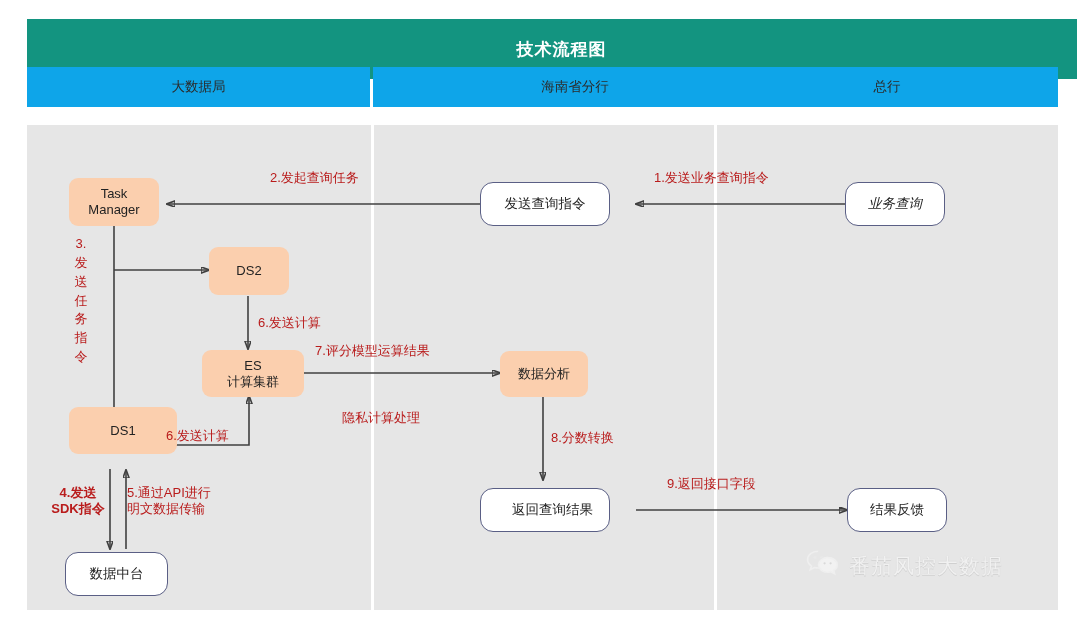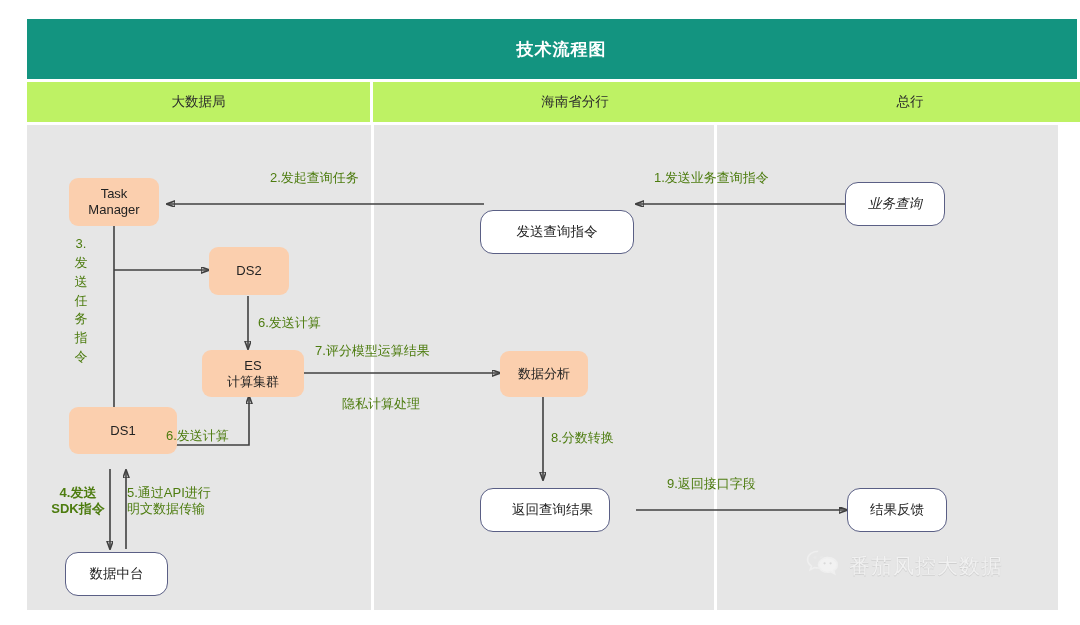--- a/index.html
+++ b/index.html
@@ -11,27 +11,27 @@
   #page{position:relative;width:1080px;height:625px;background:#fff;}
 
   
   .title-bar{
     position:absolute;left:27px;top:19px;width:1031px;height:60px;
     background:#139480;color:#ffffff;
     display:flex;align-items:center;justify-content:center;
     font-size:17px;font-weight:bold;letter-spacing:1px;padding-left:19px;
   }
   .lane-head{
-    position:absolute;top:82px;height:40px;background:#bef264;color:#2b2b2b;
+    position:absolute;top:67px;height:40px;background:#0ea5e9;color:#2b2b2b;
     display:flex;align-items:center;justify-content:center;
     font-size:13.5px;
   }
   .lh1{left:27px;width:343px;}
   .lh2{left:373px;width:340px;padding-left:32px;}
-  .lh3{left:716px;width:342px;margin-left:23px;}
+  .lh3{left:716px;width:342px;}
 
   
   .canvas{
     position:absolute;left:27px;top:125px;width:1031px;height:485px;
     background:#e6e6e6;
   }
   .lane-div{position:absolute;top:0;width:3px;height:485px;background:#ffffff;}
   .ld1{left:344px;}
   .ld2{left:687px;}
 
@@ -44,21 +44,21 @@
   .node.orange{
     background:#fbcfae;border-radius:9px;border:none;
   }
   .node.white{
     background:#ffffff;border:1.6px solid #5a5f85;border-radius:13px;
     font-size:13.5px;
   }
 
   
   .lbl{
-    position:absolute;font-size:13px;color:#4d7c0f;white-space:nowrap;
+    position:absolute;font-size:13px;color:#b91c1c;white-space:nowrap;
     line-height:1.25;
   }
   .lbl.multi{white-space:normal;text-align:center;}
   .lbl.vert{
     white-space:normal;width:16px;text-align:center;line-height:1.45;
   }
 
   
   svg.edges{position:absolute;left:0;top:0;width:1031px;height:485px;overflow:visible;}
   svg.edges path,svg.edges line{stroke:#404040;stroke-width:1.6;fill:none;}
@@ -133,21 +133,21 @@
       <span>
         <span>ES</span><br>
         <span>计算集群</span>
       </span>
     </div>
 
     <div class="node orange" style="left:42px;top:282px;width:108px;height:47px;">DS1</div>
 
     <div class="node orange" style="left:473px;top:226px;width:88px;height:46px;">数据分析</div>
 
-    <div class="node white" style="left:453px;top:57px;width:154px;height:44px;margin-top:28px;">发送查询指令</div>
+    <div class="node white" style="left:453px;top:57px;width:130px;height:44px;">发送查询指令</div>
 
     <div class="node white" style="left:818px;top:57px;width:100px;height:44px;font-style:italic;">业务查询</div>
 
     <div class="node white" style="left:453px;top:363px;width:130px;height:44px;padding-left:15px;">返回查询结果</div>
 
     <div class="node white" style="left:820px;top:363px;width:100px;height:44px;">结果反馈</div>
 
     <div class="node white" style="left:38px;top:427px;width:103px;height:44px;text-align:right;">数据中台</div>
 
     <div class="lbl" style="left:627px;top:45px;">1.发送业务查询指令</div>
@@ -165,21 +165,21 @@
       <span>5.通过API进行</span><br>
       <span>明文数据传输</span>
     </div>
 
     <div class="lbl" style="left:231px;top:190px;">6.发送计算</div>
 
     <div class="lbl" style="left:139px;top:303px;">6.发送计算</div>
 
     <div class="lbl" style="left:288px;top:218px;">7.评分模型运算结果</div>
 
-    <div class="lbl" style="left:315px;top:271px;">隐私计算处理</div>
+    <div class="lbl" style="left:315px;top:285px;">隐私计算处理</div>
 
     <div class="lbl" style="left:524px;top:305px;">8.分数转换</div>
 
     <div class="lbl" style="left:640px;top:351px;">9.返回接口字段</div>
 
   </div>
 
   <div class="wm">
     <span class="wx">
       <svg width="34" height="28" viewBox="0 0 34 28">

